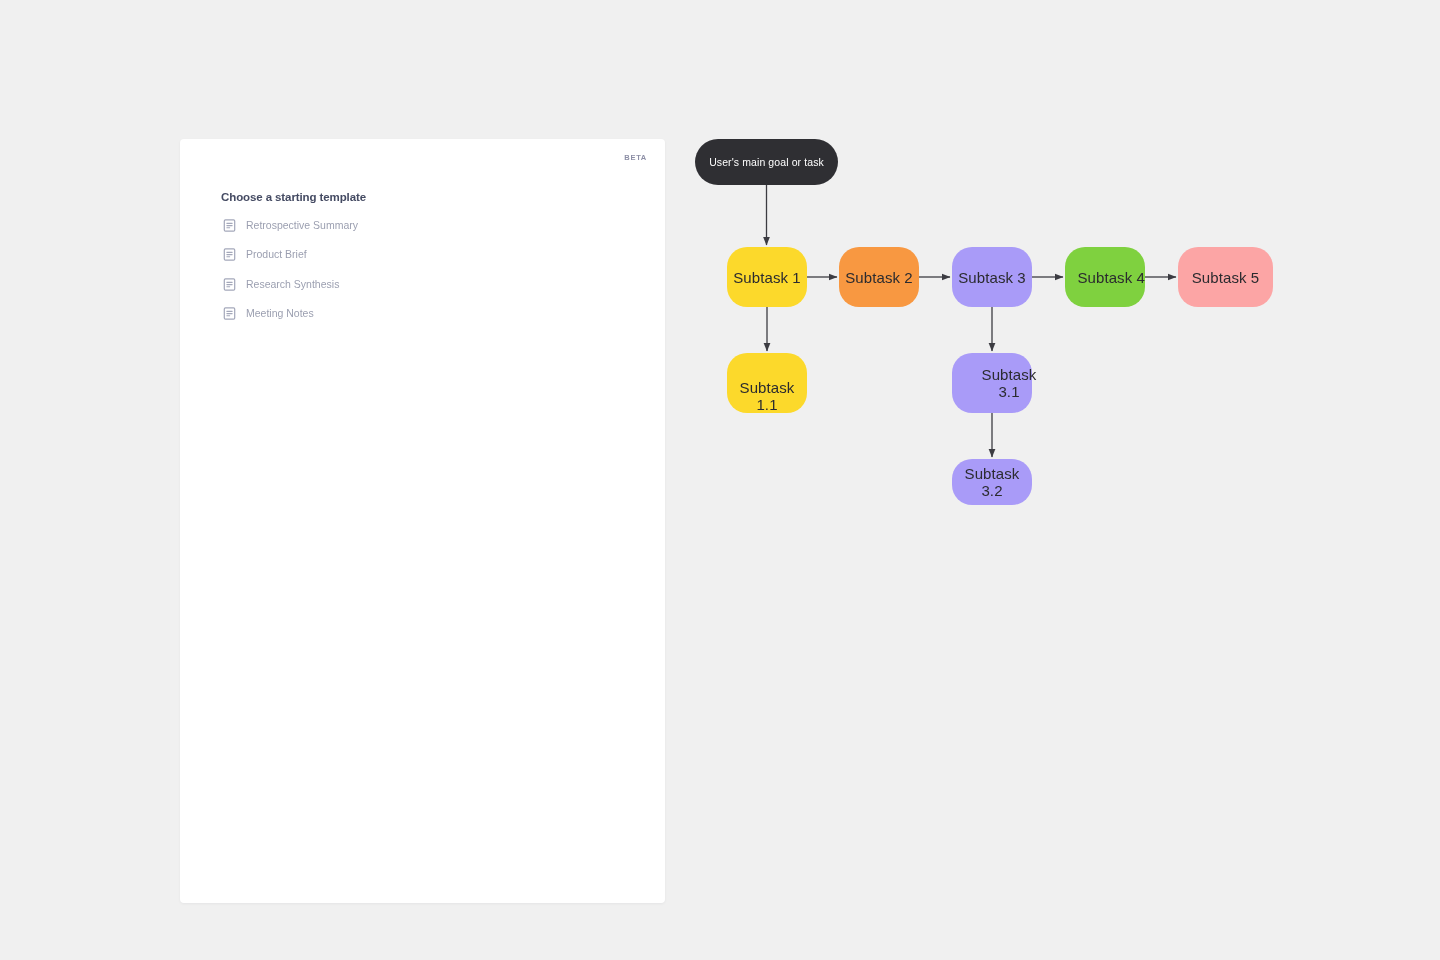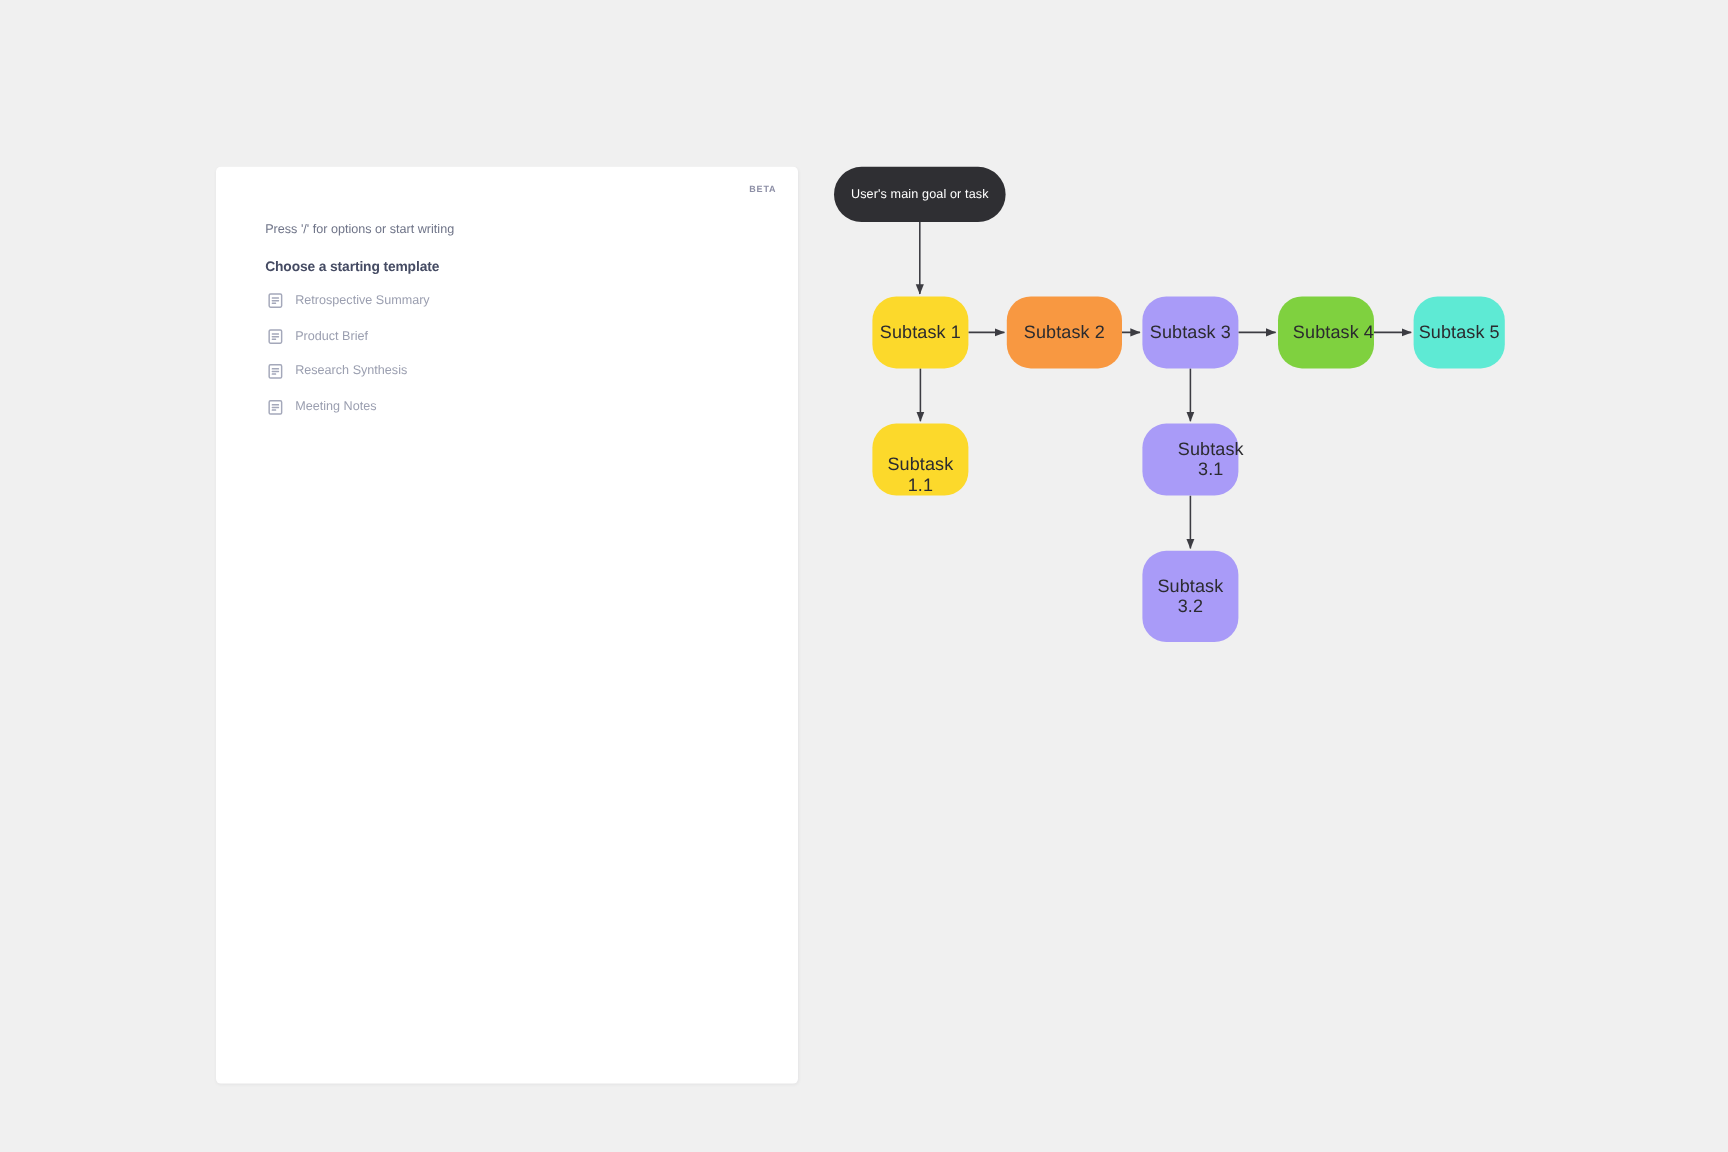--- a/index.html
+++ b/index.html
@@ -152,51 +152,50 @@
     </g>
 </svg>
 
 <div id="node-layer">
     <div class="node goal" style="left: 695px; top: 139px; width: 143px; height: 46px; background: rgb(47, 47, 51); color: rgb(255, 255, 255);">
       <span>User's main goal or task</span>
     </div>
     <div class="node" style="left: 727px; top: 247px; width: 80px; height: 60px; background: rgb(252, 217, 43); color: rgb(43, 43, 47);">
       <span>Subtask 1</span>
     </div>
-    <div class="node" style="left: 839px; top: 247px; width: 96px; height: 60px; background: rgb(248, 152, 65); color: rgb(43, 43, 47);">
+    <div class="node" style="left: 839px; top: 247px; width: 80px; height: 60px; background: rgb(248, 152, 65); color: rgb(43, 43, 47);">
       <span>Subtask 2</span>
     </div>
     <div class="node" style="left: 952px; top: 247px; width: 80px; height: 60px; background: rgb(169, 155, 248); color: rgb(43, 43, 47);">
       <span>Subtask 3</span>
     </div>
     <div class="node" style="left: 1065px; top: 247px; width: 80px; height: 60px; background: rgb(127, 209, 63); color: rgb(43, 43, 47); justify-content: flex-end;">
       <span>Subtask 4</span>
     </div>
-    <div class="node" style="left: 1178px; top: 247px; width: 76px; height: 60px; background: #5eead4; color: rgb(43, 43, 47);">
+    <div class="node" style="left: 1178px; top: 247px; width: 95px; height: 60px; background: #fca5a5; color: rgb(43, 43, 47);">
       <span>Subtask 5</span>
     </div>
     <div class="node" style="left: 727px; top: 353px; width: 80px; height: 60px; background: rgb(252, 217, 43); color: rgb(43, 43, 47); align-items: flex-end;">
       <span>Subtask 1.1</span>
     </div>
     <div class="node" style="left: 952px; top: 353px; width: 80px; height: 60px; background: rgb(169, 155, 248); color: rgb(43, 43, 47); padding-left: 34px;">
       <span>Subtask 3.1</span>
     </div>
-    <div class="node" style="left: 952px; top: 459px; width: 80px; height: 76px; background: rgb(169, 155, 248); color: rgb(43, 43, 47);">
+    <div class="node" style="left: 952px; top: 459px; width: 80px; height: 46px; background: rgb(169, 155, 248); color: rgb(43, 43, 47);">
       <span>Subtask 3.2</span>
     </div>
   </div>
 
 <div id="doc-card">
 
   <div id="beta-badge">BETA</div>
 
   <div id="doc-body">
 
 
-    <div id="doc-placeholder">Press '/' for options or start writing</div>
 
     <div id="template-heading">Choose a starting template</div>
 
     <div id="template-list">
         <div class="template-item">
           <svg class="doc-icon" viewBox="0 0 16 16">
             <rect x="1.6" y="1.2" width="12.8" height="13.6" rx="1.4" fill="none" stroke="#a4a8ba" stroke-width="1.5"></rect>
             <rect x="4.2" y="4.6" width="7.6" height="1.5" rx="0.4" fill="#a4a8ba"></rect>
             <rect x="4.2" y="7.3" width="7.6" height="1.5" rx="0.4" fill="#a4a8ba"></rect>
             <rect x="4.2" y="10" width="4.6" height="1.5" rx="0.4" fill="#a4a8ba"></rect>

